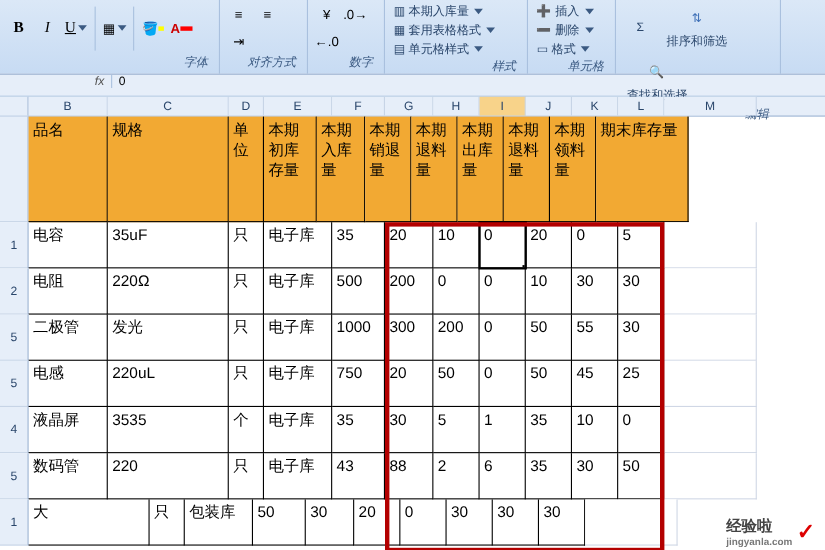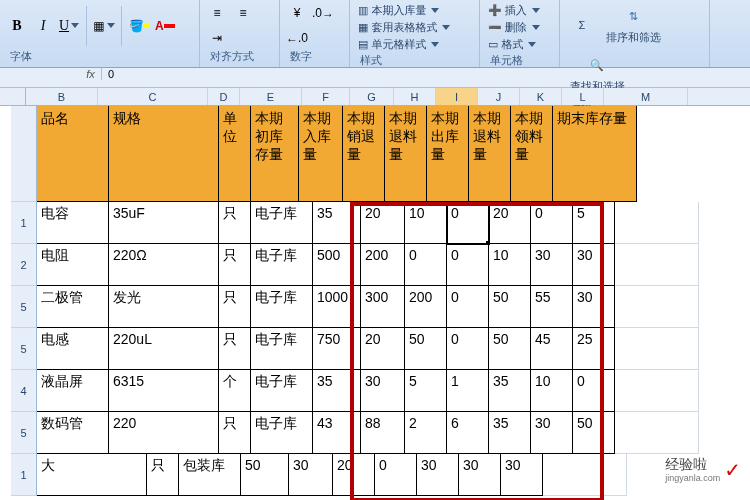--- a/index.html
+++ b/index.html
@@ -2,21 +2,21 @@
 <html><head>
 <meta charset="utf-8">
 <style>
 * { box-sizing: border-box; margin: 0; padding: 0; }
 body { font-family: "Microsoft YaHei", Arial, sans-serif; font-size: 12px; background: #fff; width: 750px; height: 500px; overflow: hidden; position: relative; }
 
 
 .ribbon { background: linear-gradient(#dbe8f7,#c7dbf3); border-bottom: 1px solid #8ba4c8; height: 68px; display: flex; }
 .rgroup { border-right: 1px solid #a9c0de; padding: 2px 6px; display: flex; flex-direction: column; justify-content: space-between; }
 .rgroup-top { display: flex; align-items: center; gap: 4px; flex-wrap: wrap; flex:1; }
-.rgroup-label { text-align: left; font-size: 11px; color: #3b5a82; padding: 0 4px 1px; }
+.rgroup-label { text-align: right; font-size: 11px; color: #3b5a82; padding: 0 4px 1px; font-style: italic; }
 .rbtn { width: 22px; height: 20px; border: 1px solid transparent; display: flex; align-items: center; justify-content: center; border-radius: 2px; }
 .bold { font-weight: bold; font-family: "Times New Roman"; font-size:14px;}
 .italic { font-style: italic; font-family:"Times New Roman"; font-size:14px;}
 .under { text-decoration: underline; font-family:"Times New Roman"; font-size:14px;}
 .swatch { width:14px; height:4px; }
 .bigbtn { display:flex; flex-direction:column; align-items:center; gap:2px; padding:2px 4px; font-size:11px; color:#2a466b;}
 .bigicon { width:24px; height:24px; display:flex; align-items:center; justify-content:center;}
 .menuline { display:flex; align-items:center; gap:3px; font-size:11px; color:#2a466b; padding:1px 2px;}
 .tri { width:0; height:0; border-left:4px solid transparent; border-right:4px solid transparent; border-top:5px solid #3b5a82; margin-left:2px;}
 .sep { width:1px; height:40px; background:#a9c0de; margin:0 2px;}
@@ -28,39 +28,39 @@
 .finput { flex:1; padding:0 6px; font-size:11px; }
 
 
 .colhdr { display:flex; background:#e6eef9; border-bottom:1px solid #9fb6d4; height:18px; }
 .rowhead-spacer { width:26px; border-right:1px solid #9fb6d4; background:#e6eef9;}
 .ch { border-right:1px solid #c7d4e6; text-align:center; font-size:11px; color:#2a466b; line-height:18px; background:#e6eef9;}
 .ch.sel { background:#f8d38a; }
 
 
 .grid { position:relative; }
-.row { display:flex;padding-left:11px; }
+.row { display:flex; }
 .rh { width:26px; background:#e6eef9; border-right:1px solid #9fb6d4; border-bottom:1px solid #c7d4e6; text-align:center; font-size:11px; color:#2a466b; display:flex; align-items:center; justify-content:center;}
 .cell { border-right:1px solid #000; border-bottom:1px solid #000; padding:3px 4px; font-size:14px; color:#000; display:flex; align-items:flex-start; overflow:hidden;}
 .hdrcell { background:#f2a933; font-size:14px; color:#000; align-items:flex-start; line-height:1.3; word-break:break-all;}
 .empty { border-right:1px solid #d0d7e5; border-bottom:1px solid #d0d7e5; background:#fff;}
 
 
 .cB{width:72px}.cC{width:110px}.cD{width:32px}.cE{width:62px}.cF{width:48px}
 .cG{width:44px}.cH{width:42px}.cI{width:42px}.cJ{width:42px}.cK{width:42px}.cL{width:42px}.cM{width:84px}
 
 
 .redbox { position:absolute; border:4px solid #b30000; pointer-events:none;}
 
 
 .selcell { outline:2px solid #000; outline-offset:-1px; position:relative;}
 .selcell::after{content:"";position:absolute;right:-3px;bottom:-3px;width:5px;height:5px;background:#000;}
 
 
-.wm { position:absolute; right:6px; bottom:16px; font-size:14px; color:#444; font-weight:normal; display:flex; align-items:center; gap:4px; background:rgba(255,255,255,.6); padding:1px 3px;}
+.wm { position:absolute; right:6px; bottom:2px; font-size:14px; color:#444; font-weight:bold; display:flex; align-items:center; gap:4px; background:rgba(255,255,255,.6); padding:1px 3px;}
 .wm .chk{color:#d00;font-size:20px;}
 .wm .sub{font-size:9px;color:#777;display:block;line-height:1;}
 </style>
 </head>
 <body>
 
 <div class="ribbon">
   <div class="rgroup" style="width:200px">
     <div class="rgroup-top">
       <div class="rbtn">
@@ -277,21 +277,21 @@
         <div class="cell cH">50</div>
         <div class="cell cI">0</div>
         <div class="cell cJ">50</div>
         <div class="cell cK">45</div>
         <div class="cell cL">25</div>
         <div class="cell empty cM"></div>
       </div>
       <div class="row" style="height: 42px;">
         <div class="rh">4</div>
         <div class="cell cB">液晶屏</div>
-        <div class="cell cC">6315</div>
+        <div class="cell cC">3535</div>
         <div class="cell cD">个</div>
         <div class="cell cE">电子库</div>
         <div class="cell cF">35</div>
         <div class="cell cG">30</div>
         <div class="cell cH">5</div>
         <div class="cell cI">1</div>
         <div class="cell cJ">35</div>
         <div class="cell cK">10</div>
         <div class="cell cL">0</div>
         <div class="cell empty cM"></div>

